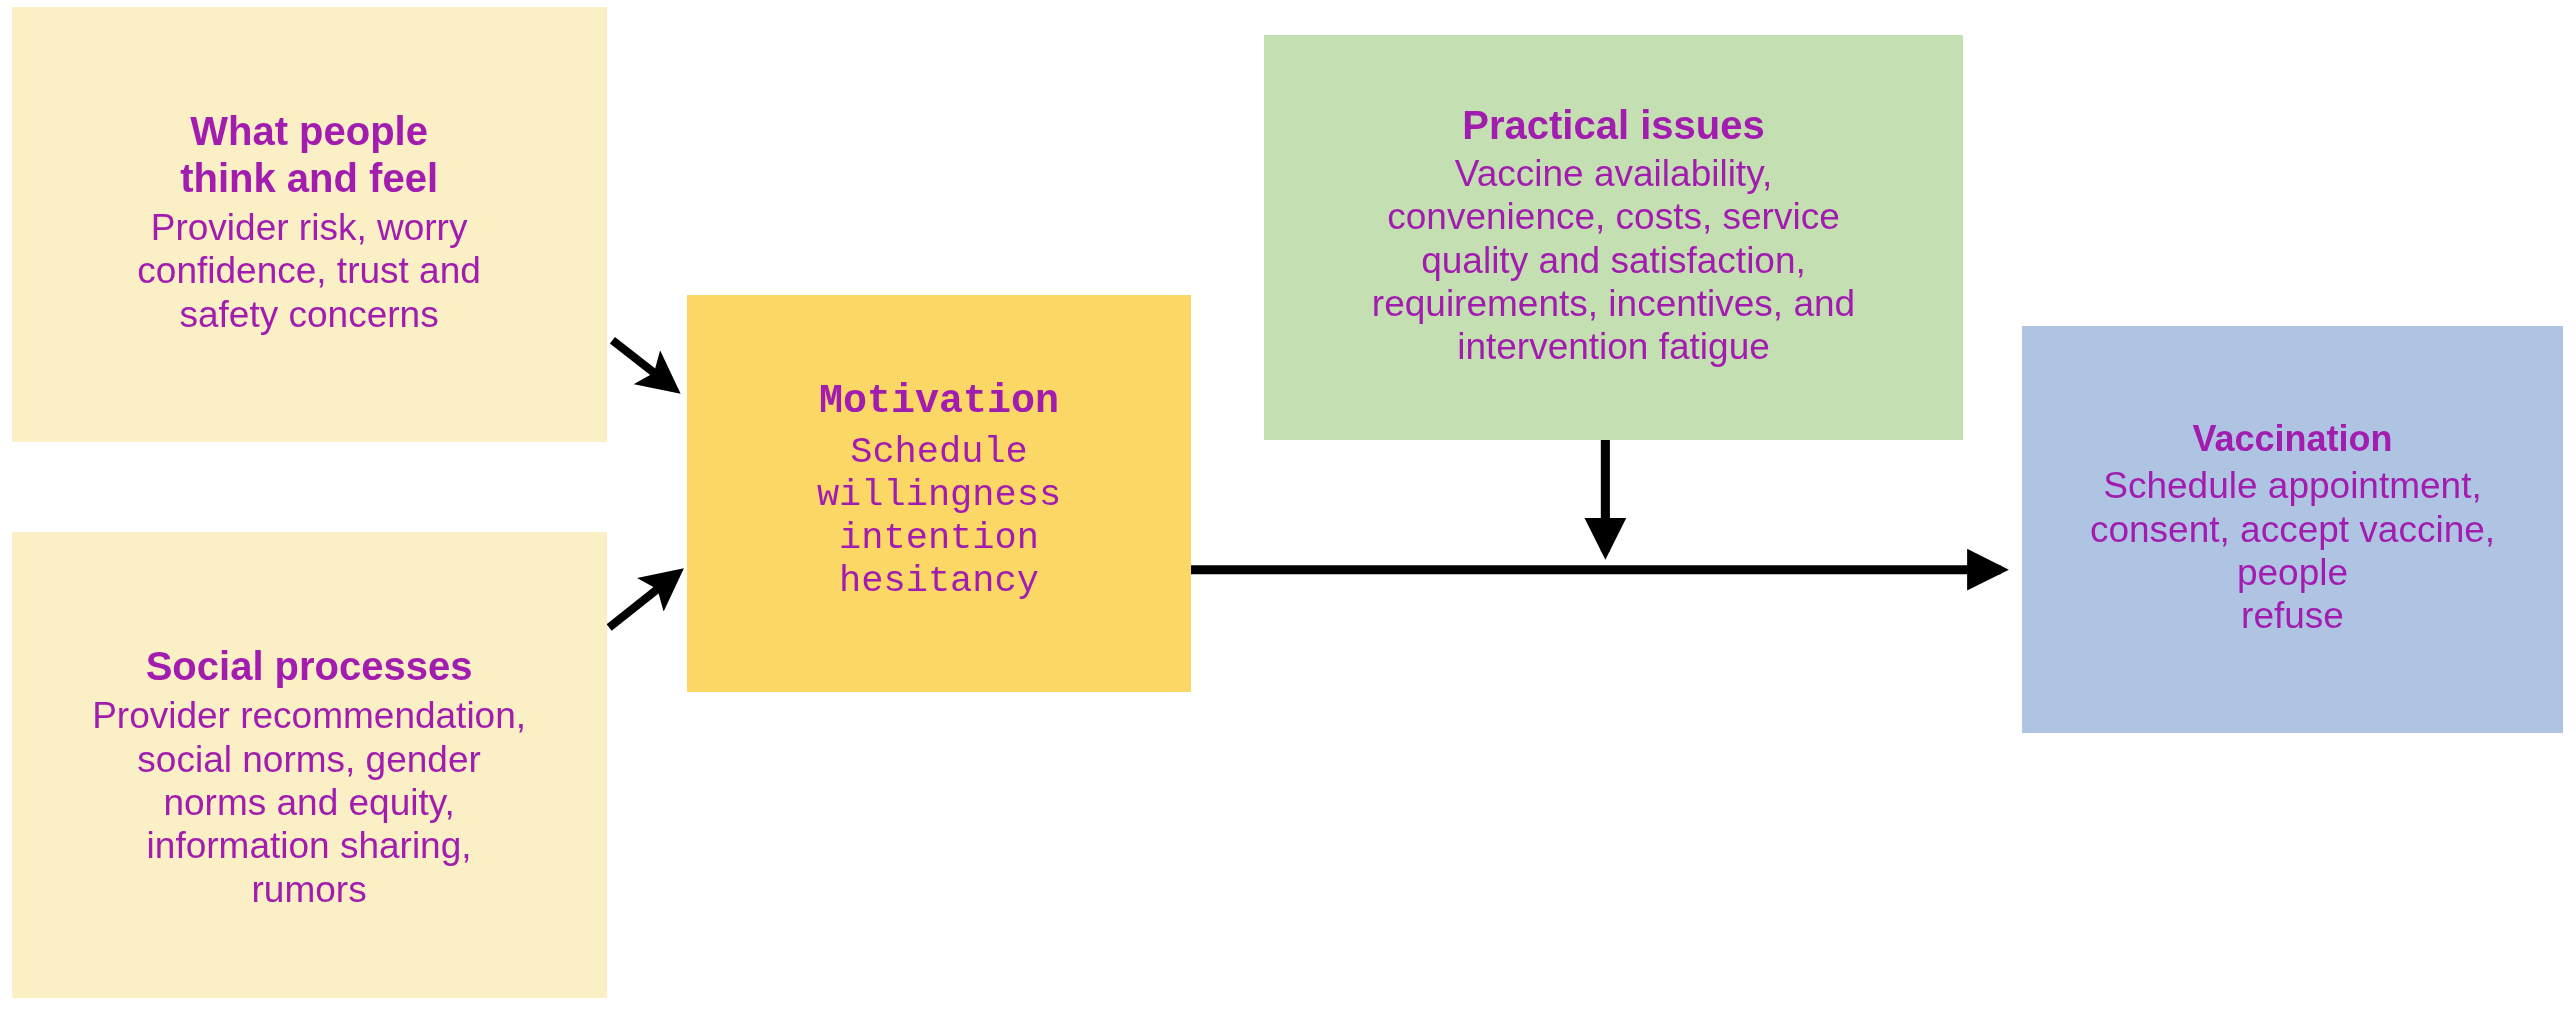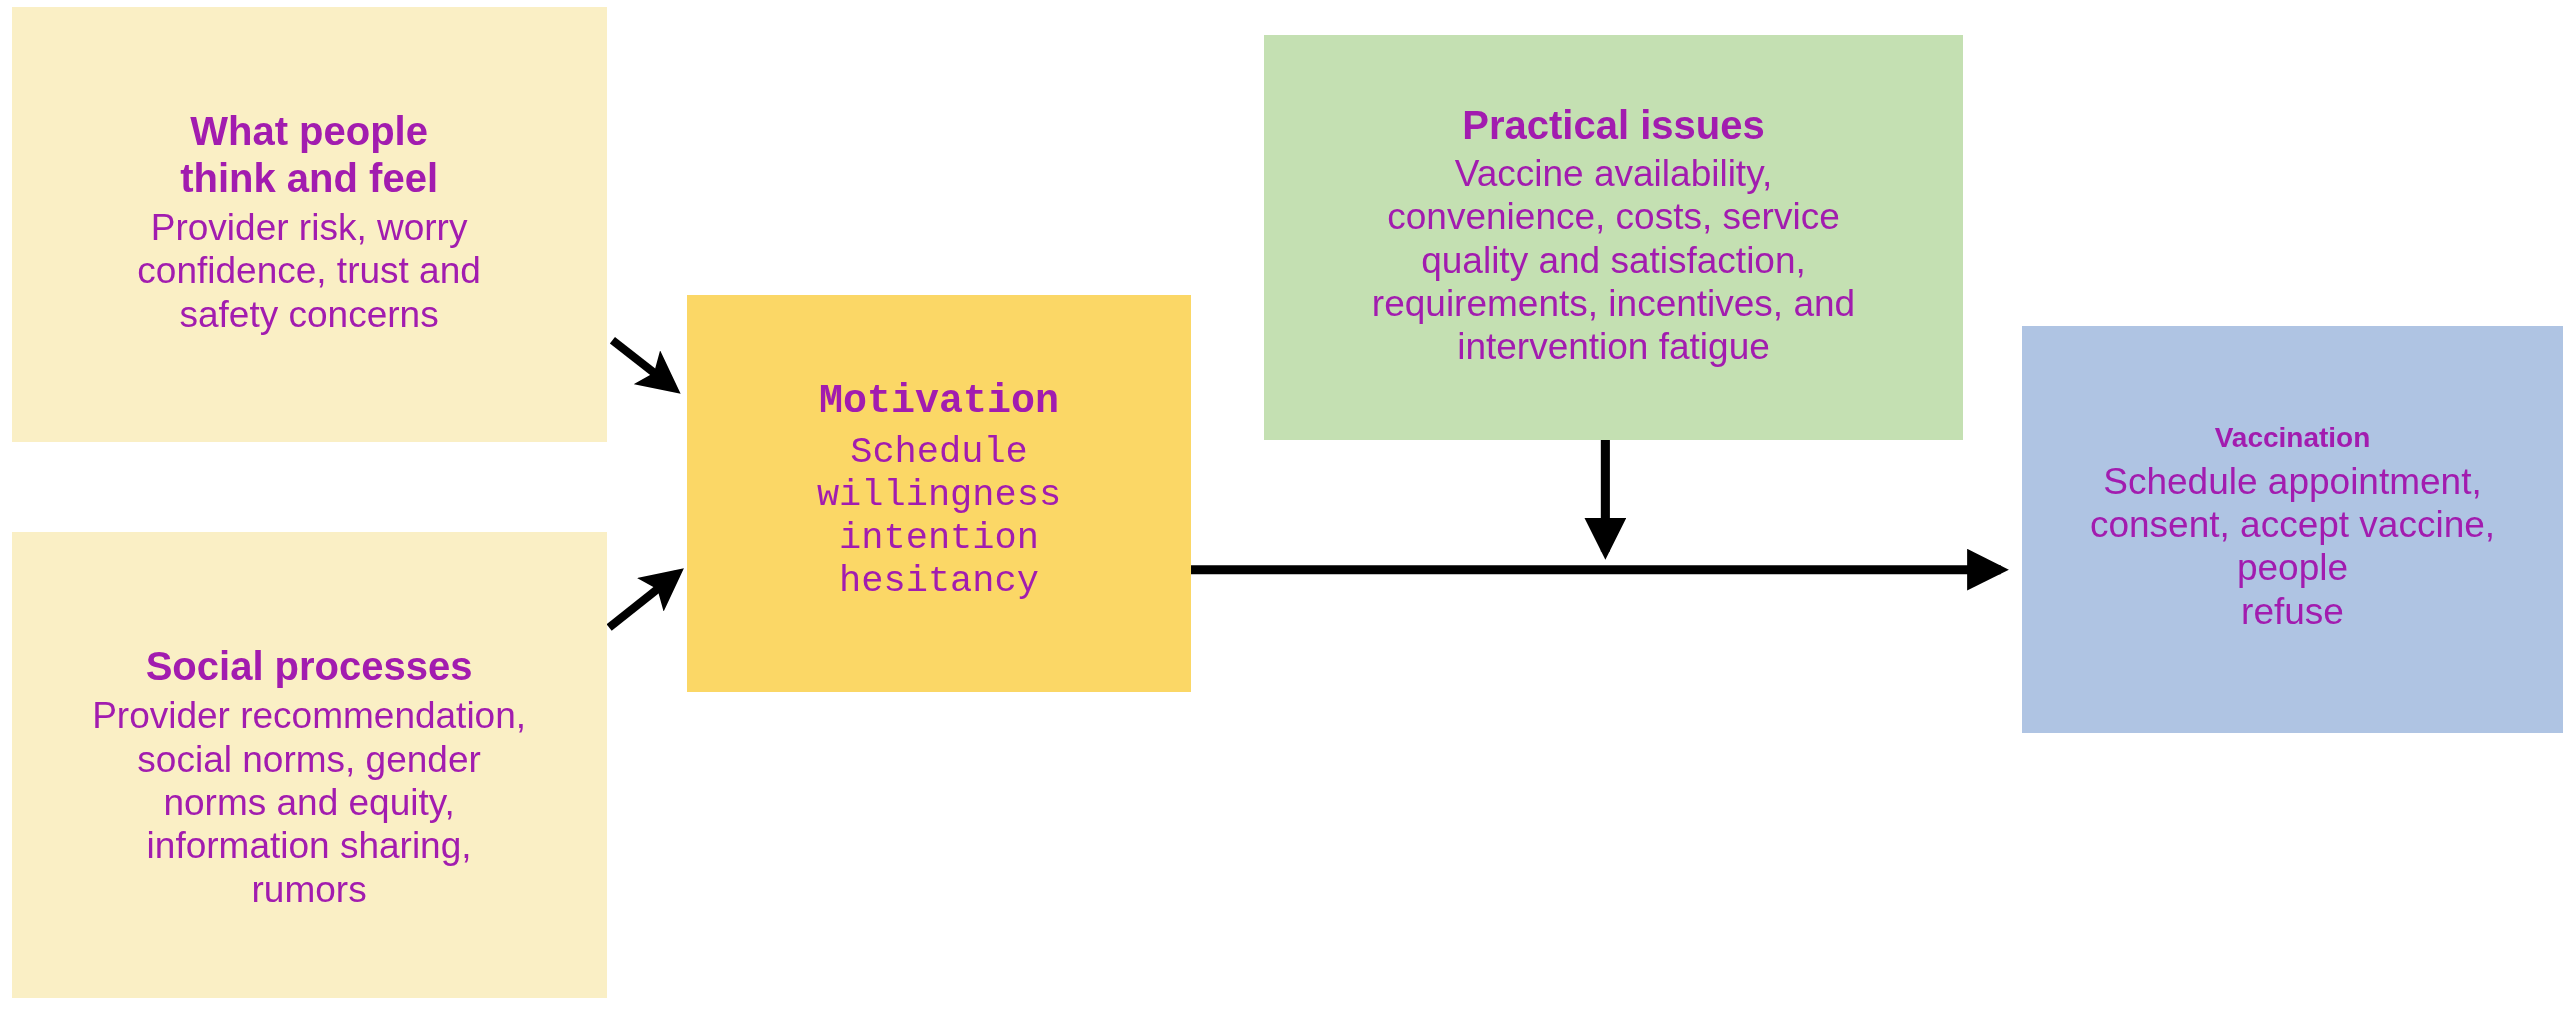--- a/index.html
+++ b/index.html
@@ -71,21 +71,21 @@
     background: #C4E0B2;
   }
   #node-practical-issues .title { font-size: 40px; }
   #node-practical-issues .body  { font-size: 37px; margin-top: 3.3px; }
 
   #node-vaccination {
     left: 2022px; top: 326px;
     width: 541px; height: 407px;
     background: #AFC4E3;
   }
-  #node-vaccination .title { font-size: 28px; }
+  #node-vaccination .title { font-size: 36px; }
   #node-vaccination .body  { font-size: 37px; margin-top: 5px; }
 
   
   .connector {
     position: absolute;
     left: 0; top: 0;
     width: 2576px; height: 1018px;
     pointer-events: none;
   }
 </style>

